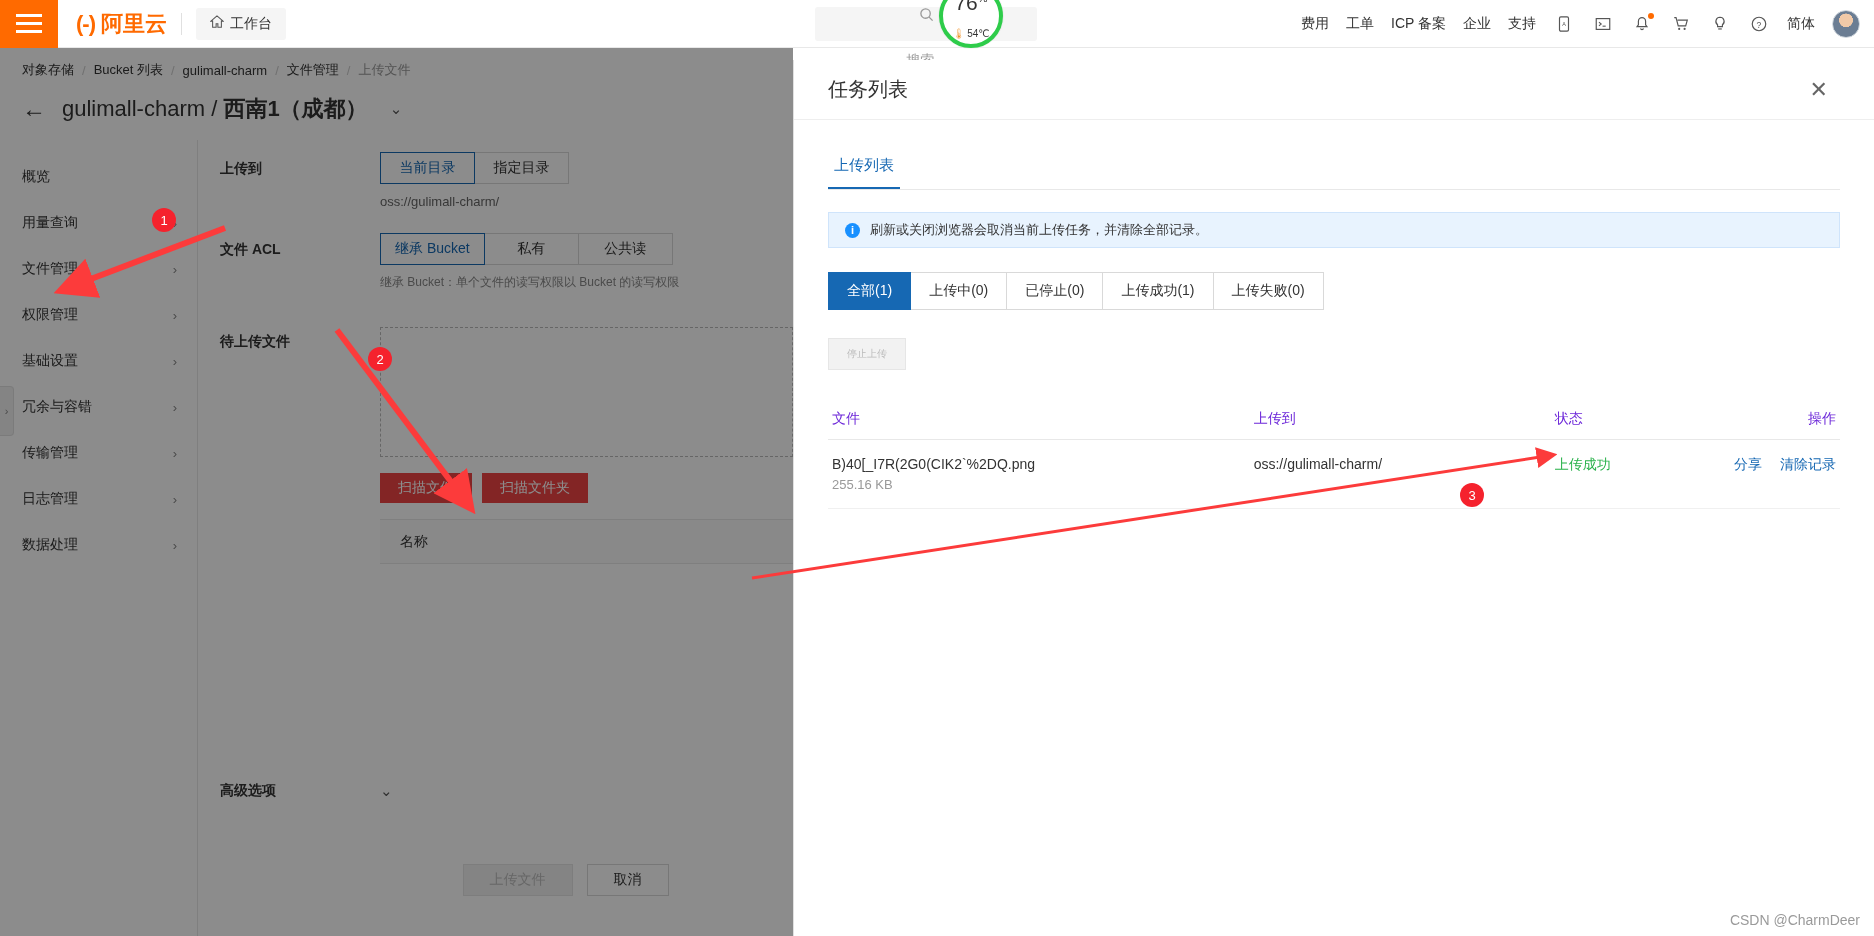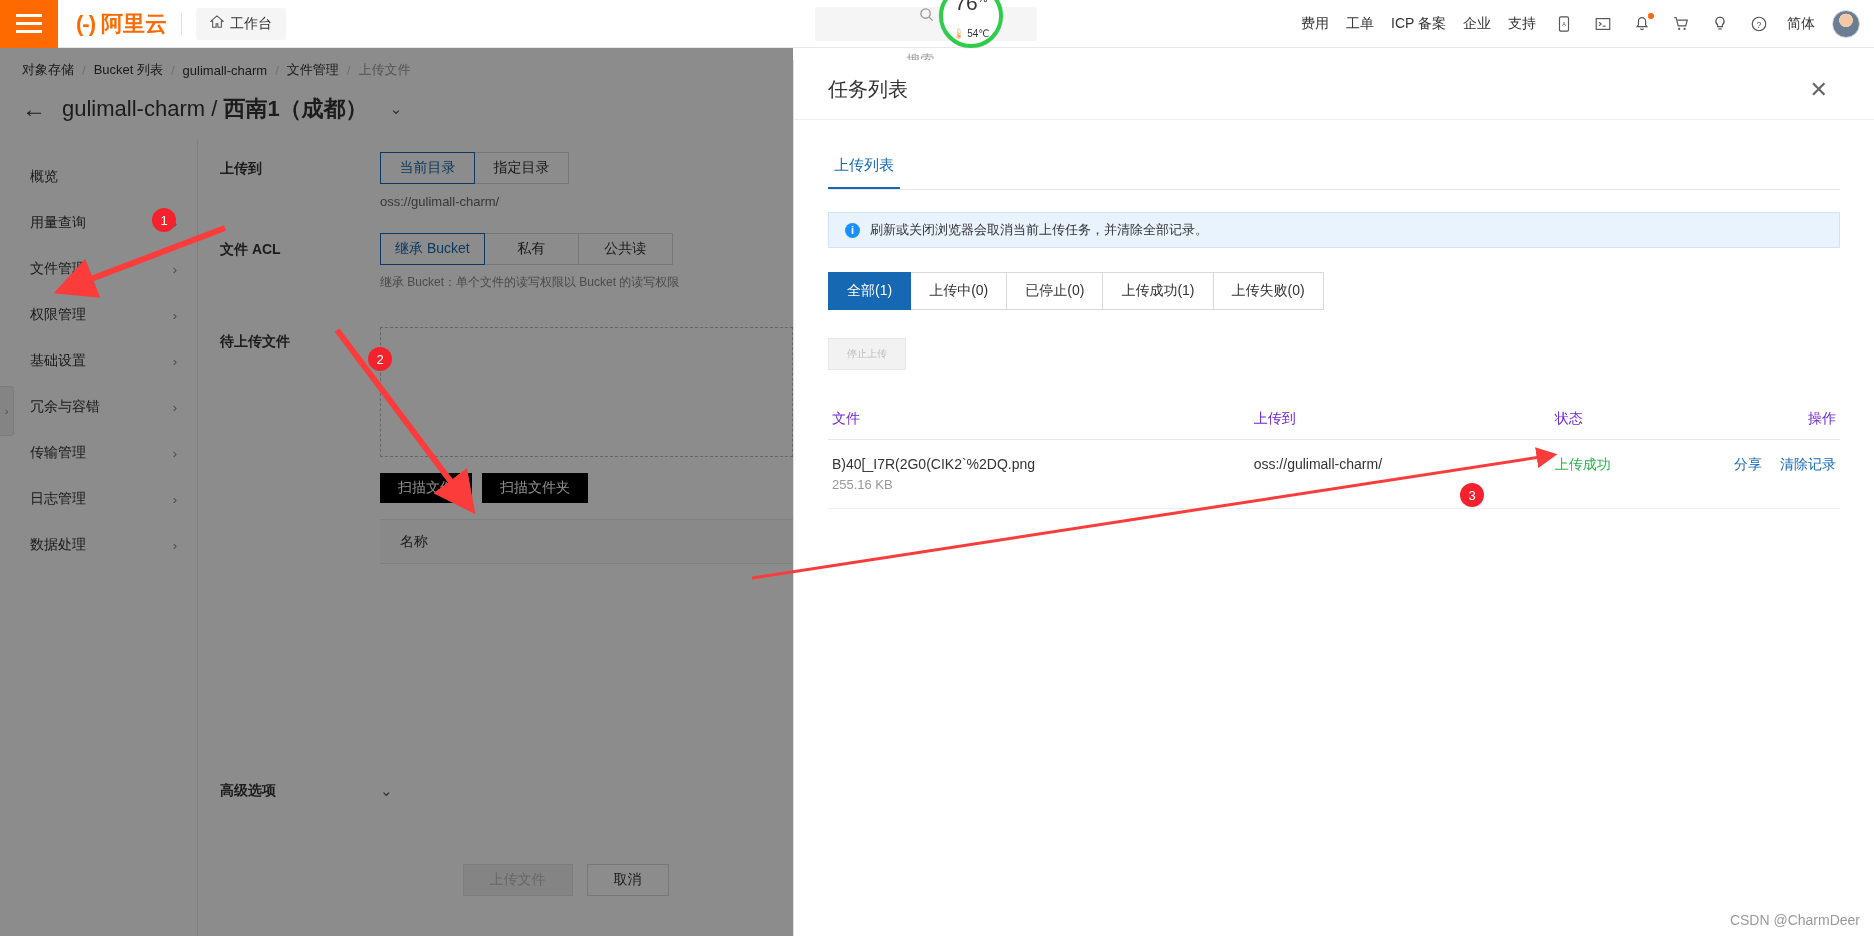--- a/index.html
+++ b/index.html
@@ -92,21 +92,21 @@
   .page-title b{ font-weight:700; }
   .title-caret{ color:#555; font-size:15px; cursor:pointer; margin-left:6px; }
 
   
   .sidebar{
     position:absolute; left:0; top:140px; width:198px; height:796px;
     background:#fff; border-right:1px solid #e8e8e8; padding-top:14px;
   }
   .side-item{
     height:46px; display:flex; align-items:center; justify-content:space-between;
-    padding:0 20px 0 30px; font-size:14px; color:#333; cursor:pointer;
+    padding:0 20px 0 22px; font-size:14px; color:#333; cursor:pointer;
   }
   .side-item .chev{ color:#888; font-size:13px; }
   .side-collapse{
     position:absolute; left:0; top:386px; width:14px; height:50px;
     background:#f0f0f0; border:1px solid #e0e0e0; border-left:none;
     border-radius:0 4px 4px 0; display:flex; align-items:center; justify-content:center;
     color:#888; font-size:11px; cursor:pointer; z-index:20;
   }
 
   
@@ -122,21 +122,21 @@
   }
   .radio-btn.active{ border-color:#1668b3; color:#1668b3; position:relative; z-index:2; }
   .hint{ font-size:13px; color:#666; margin-top:10px; }
   .hint-sm{ font-size:12px; color:#888; margin-top:9px; white-space:nowrap; }
 
   .dropzone{
     margin-top:2px; border:1px dashed #bbb; height:130px; background:#fff;
   }
   .scan-btns{ display:flex; gap:10px; margin-top:16px; }
   .btn-primary{
-    background:#000000; color:#fff; border:none; height:30px; padding:0 18px;
+    background:#ef4444; color:#fff; border:none; height:30px; padding:0 18px;
     font-size:14px; cursor:pointer; font-family:inherit;
   }
   .file-table{ margin-top:16px; border-top:1px solid #e8e8e8; }
   .file-th{
     background:#fafafa; height:44px; display:flex; align-items:center;
     padding-left:20px; font-size:14px; color:#333; border-bottom:1px solid #e8e8e8;
   }
   .file-body{ height:120px; }
 
   .adv-row{

